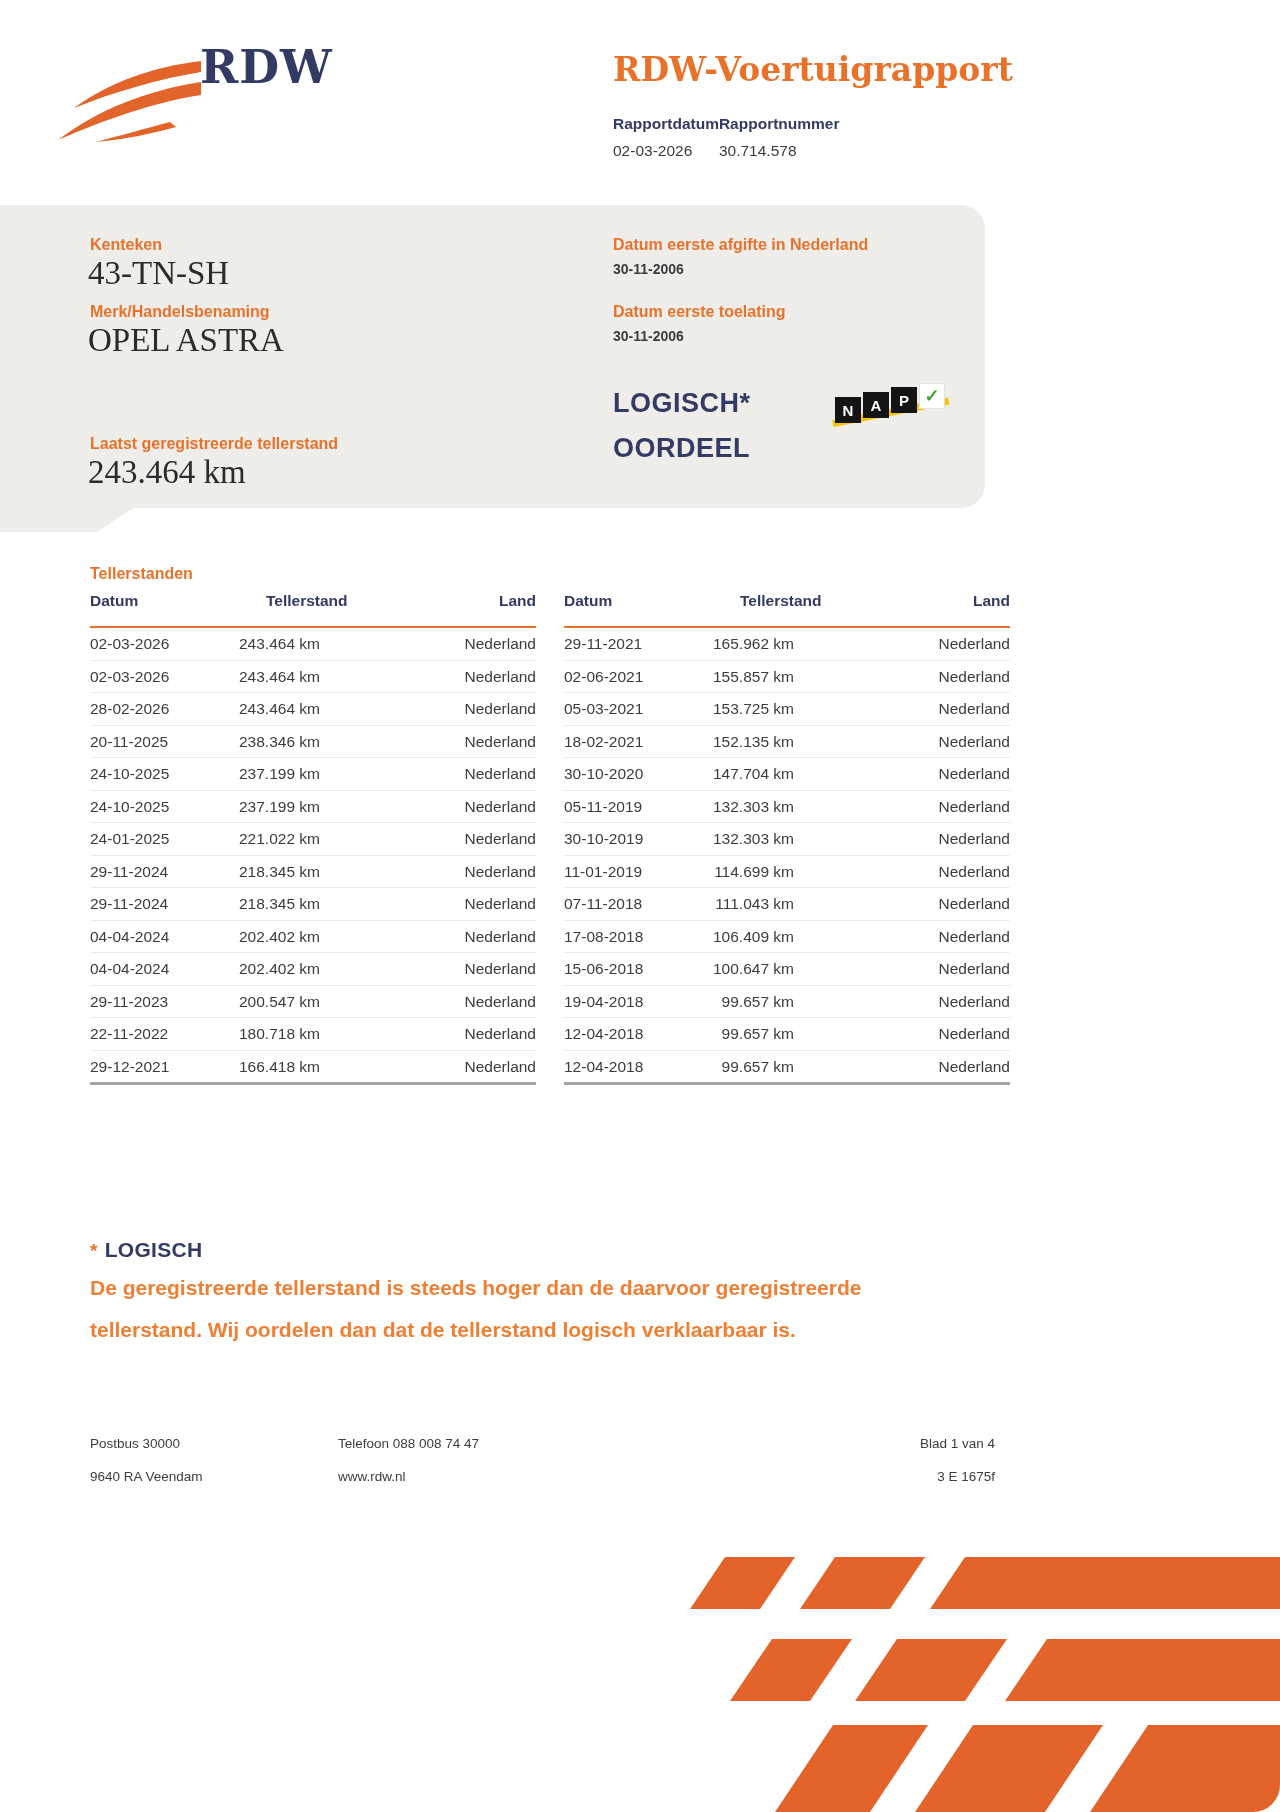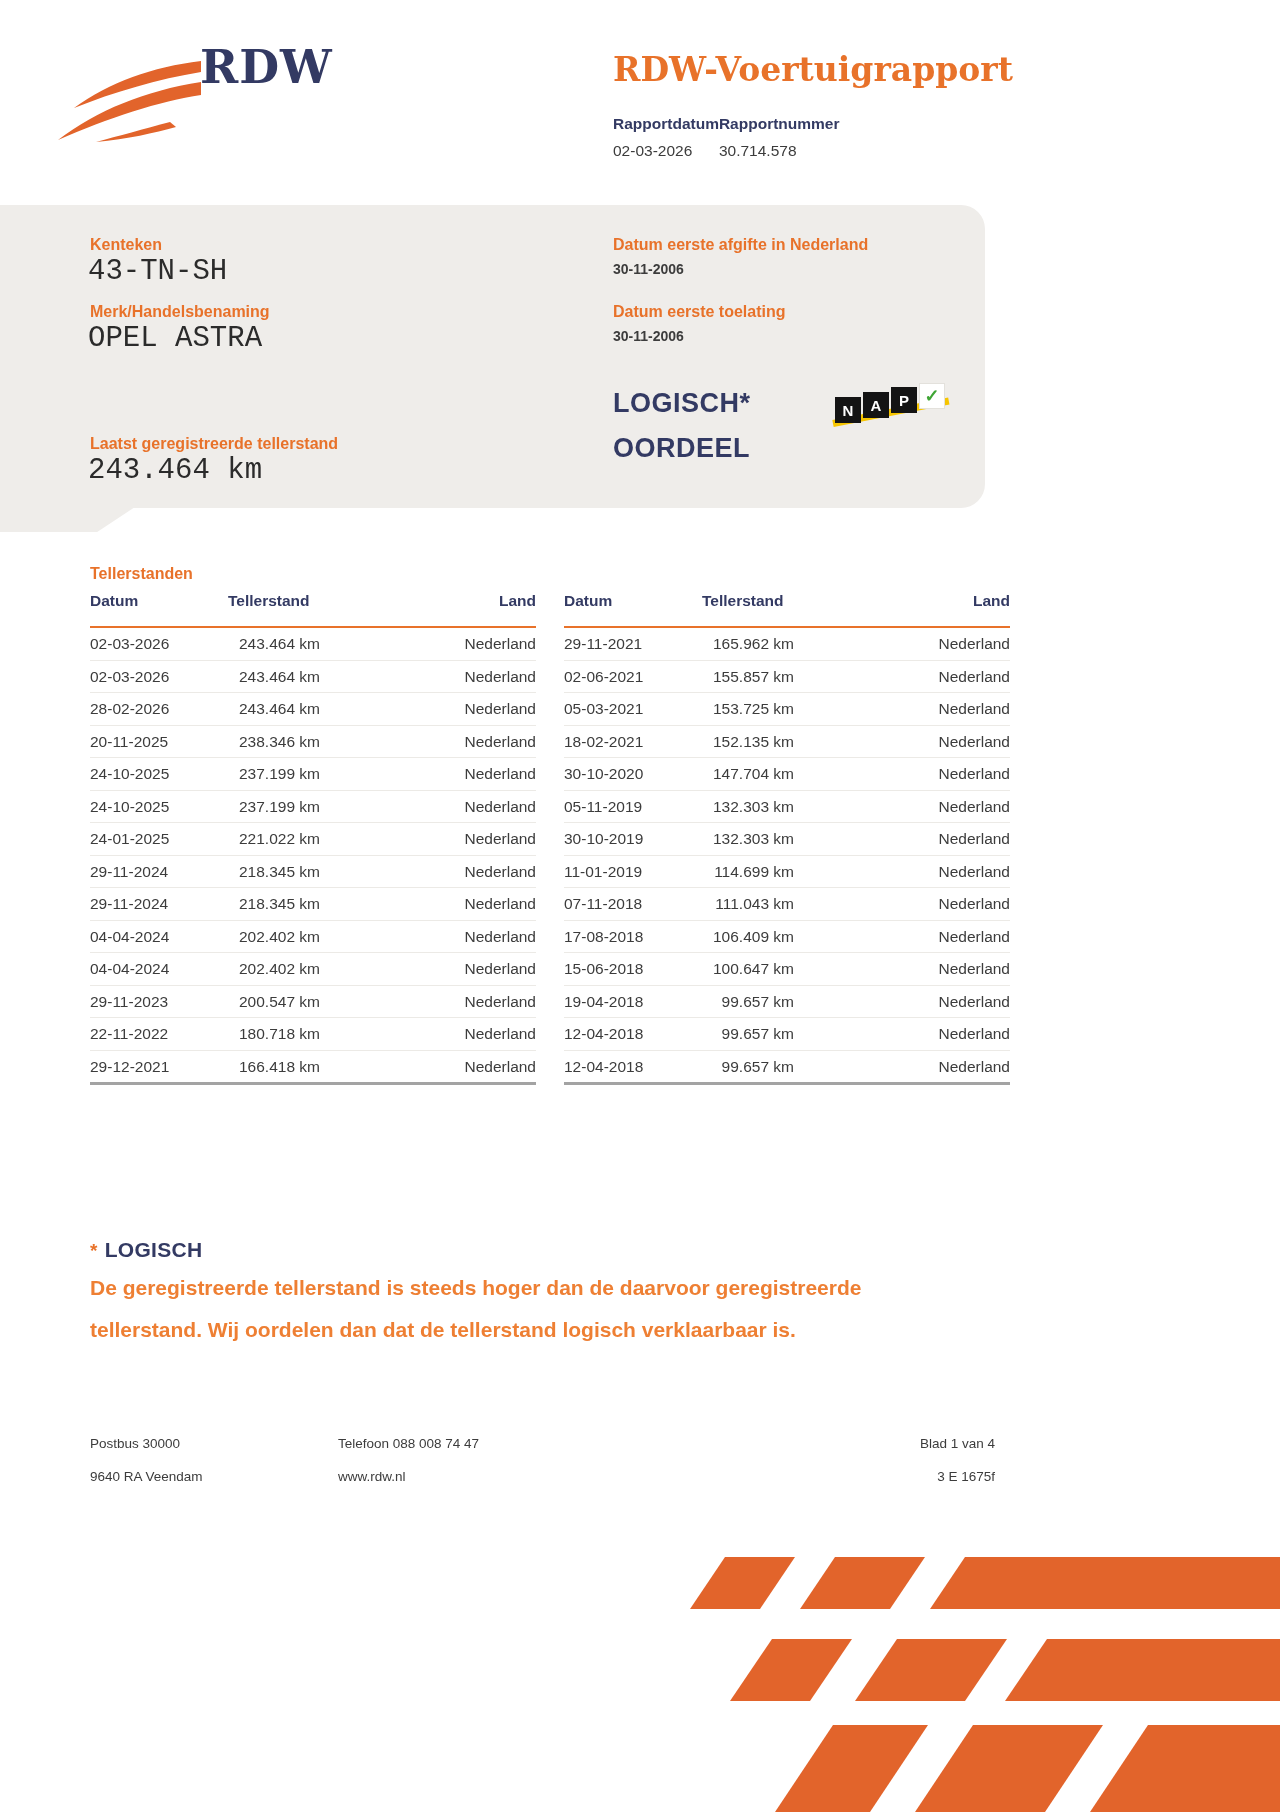--- a/index.html
+++ b/index.html
@@ -3,39 +3,39 @@
 <meta charset="utf-8">
 <style>
   :root{
     --accent:#E8722A; --navy:#333A63; --panel:#EFEDEA; --text:#3C3C3C;
     --value:#2B2B2B; --yellow:#F6C500; --green:#3FA535; --swoosh:#E2642B;
     --rowline:#ECEAE6; --orange-text:#EE7F33;
   }
   *{margin:0;padding:0;box-sizing:border-box;}
   html,body{background:#fff;}
   .page{position:relative;width:1280px;height:1812px;background:#fff;overflow:hidden;
-        font-family:"Liberation Sans",sans-serif;color:var(--text);}
+        font-family:"Liberation Sans",sans-serif;color:var(--text);border-radius:27px;}
 
   
   .logo-swoosh{position:absolute;left:52px;top:58px;width:150px;height:85px;color:var(--swoosh);}
   .logo-text{position:absolute;left:200px;top:40px;font-family:"DejaVu Serif",serif;
              font-weight:bold;font-size:46px;color:var(--navy);letter-spacing:1px;}
   .doc-title{position:absolute;left:613px;top:50px;font-family:"DejaVu Serif",serif;
              font-weight:bold;font-size:33px;color:var(--accent);}
   .report-meta{position:absolute;left:613px;top:115px;display:flex;}
   .report-meta .label{font-weight:bold;color:var(--navy);font-size:15.5px;}
   .report-meta .value{margin-top:9px;color:var(--text);font-size:15.5px;}
 
   
   .panel{position:absolute;left:0;top:205px;width:985px;height:303px;background:var(--panel);
          border-radius:0 24px 24px 0;}
   .panel-tail{position:absolute;left:0;top:507px;width:135px;height:25px;background:var(--panel);
               clip-path:polygon(0 0,100% 0,72% 100%,0 100%);}
   .field-label{position:absolute;color:var(--accent);font-weight:bold;font-size:16px;}
-  .field-value-lg{position:absolute;font-family:Liberation Mono, monospace;font-size:29px;color:var(--value);}
+  .field-value-lg{position:absolute;font-family:Liberation Serif, serif;font-size:33px;color:var(--value);}
   .field-value{position:absolute;font-size:14px;color:var(--text);font-weight:bold;}
   .oordeel{position:absolute;left:613px;top:176px;font-weight:bold;font-size:27px;
            color:var(--navy);line-height:1.65;letter-spacing:.5px;}
 
   
   .nap{position:absolute;left:835px;top:178px;width:122px;height:50px;}
   .nap-bar{position:absolute;left:-2px;top:37px;width:118px;height:7px;background:var(--yellow);
            transform:rotate(-11deg);transform-origin:left center;}
   .nap-sq{position:absolute;width:26px;height:26px;background:#141414;color:#fff;font-weight:bold;
           font-size:15px;display:flex;align-items:center;justify-content:center;}
@@ -48,21 +48,21 @@
   .tables{position:absolute;left:90px;top:565px;width:920px;}
   .tables-title{color:var(--accent);font-weight:bold;font-size:16px;margin-bottom:9px;}
   .tables-wrap{display:flex;gap:28px;}
   .meter-table{width:446px;}
   .t-head{display:flex;font-weight:bold;color:var(--navy);font-size:15.5px;
           border-bottom:2px solid var(--accent);padding-bottom:16px;}
   .t-row{display:flex;font-size:15.5px;color:var(--text);padding:7px 0 6.5px;
          border-bottom:1px solid var(--rowline);}
   .t-body .t-row:last-child{border-bottom:3px solid #a3a3a3;}
   .hc0,.c0{width:138px;}
-  .hc1{width:92px;text-align:left;}
+  .hc1{width:92px;text-align:left;margin-left:38px;}
   .c1{width:92px;text-align:right;}
   .hc2,.c2{flex:1;text-align:right;}
 
   
   .footnote{position:absolute;left:90px;top:1238px;width:882px;}
   .footnote-title{font-size:21px;font-weight:bold;color:var(--navy);letter-spacing:.3px;}
   .footnote-title .star{color:var(--accent);margin-right:7px;font-size:19px;}
   .footnote-text{margin-top:5px;color:var(--orange-text);font-size:21px;line-height:2.0;font-weight:bold;}
 
   

